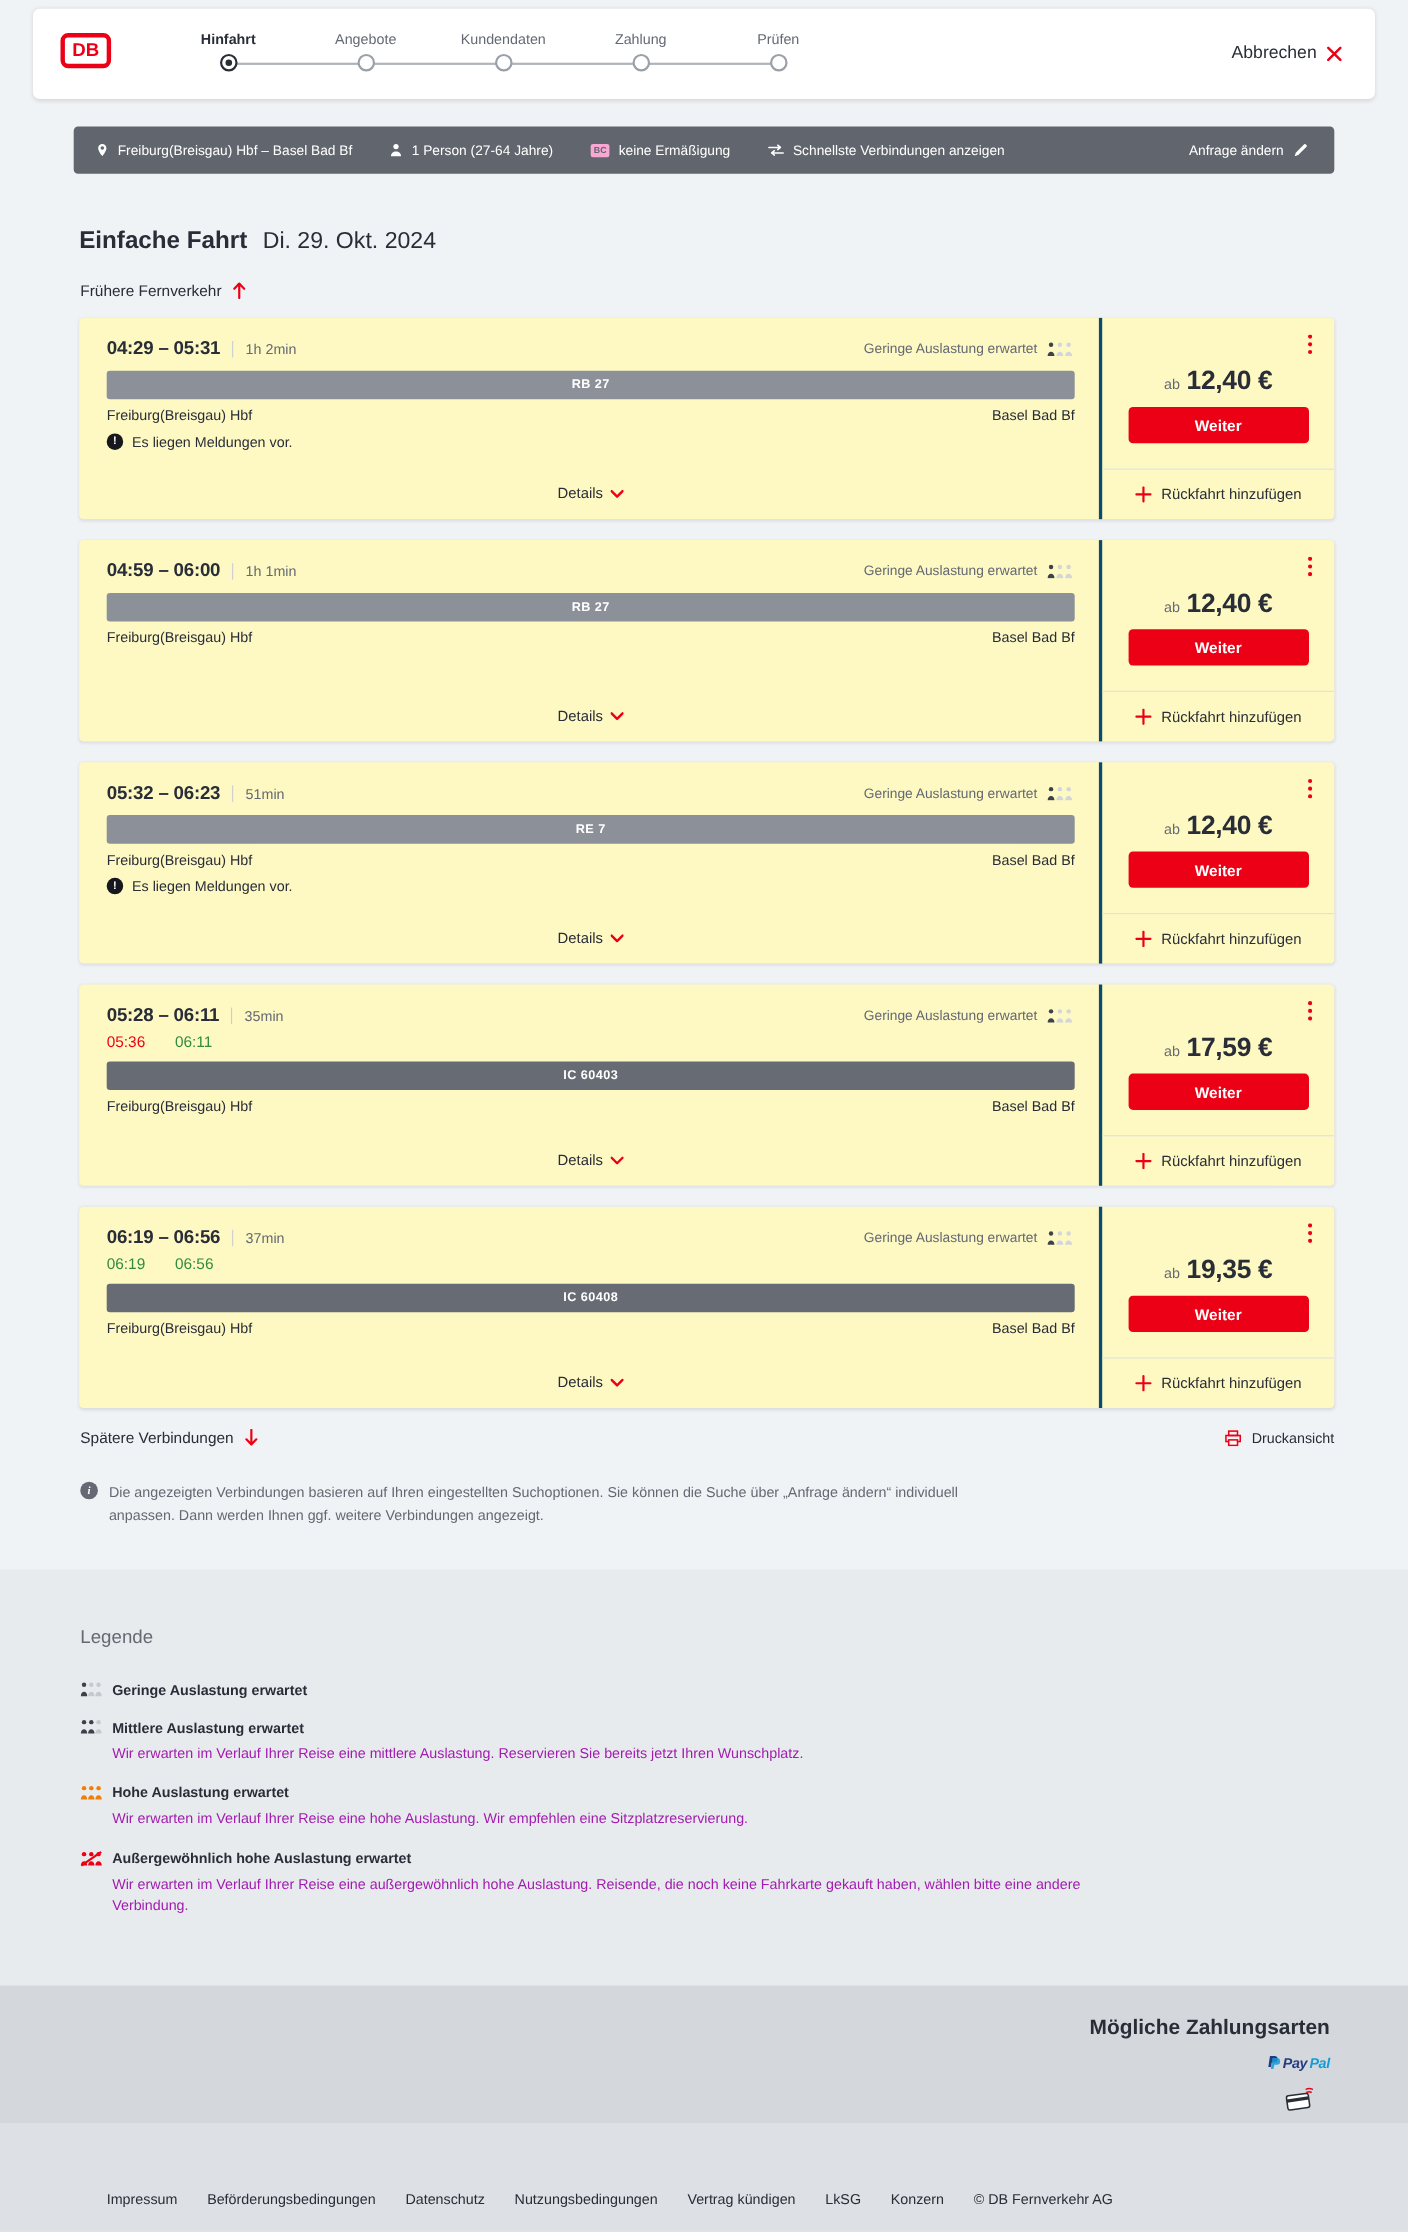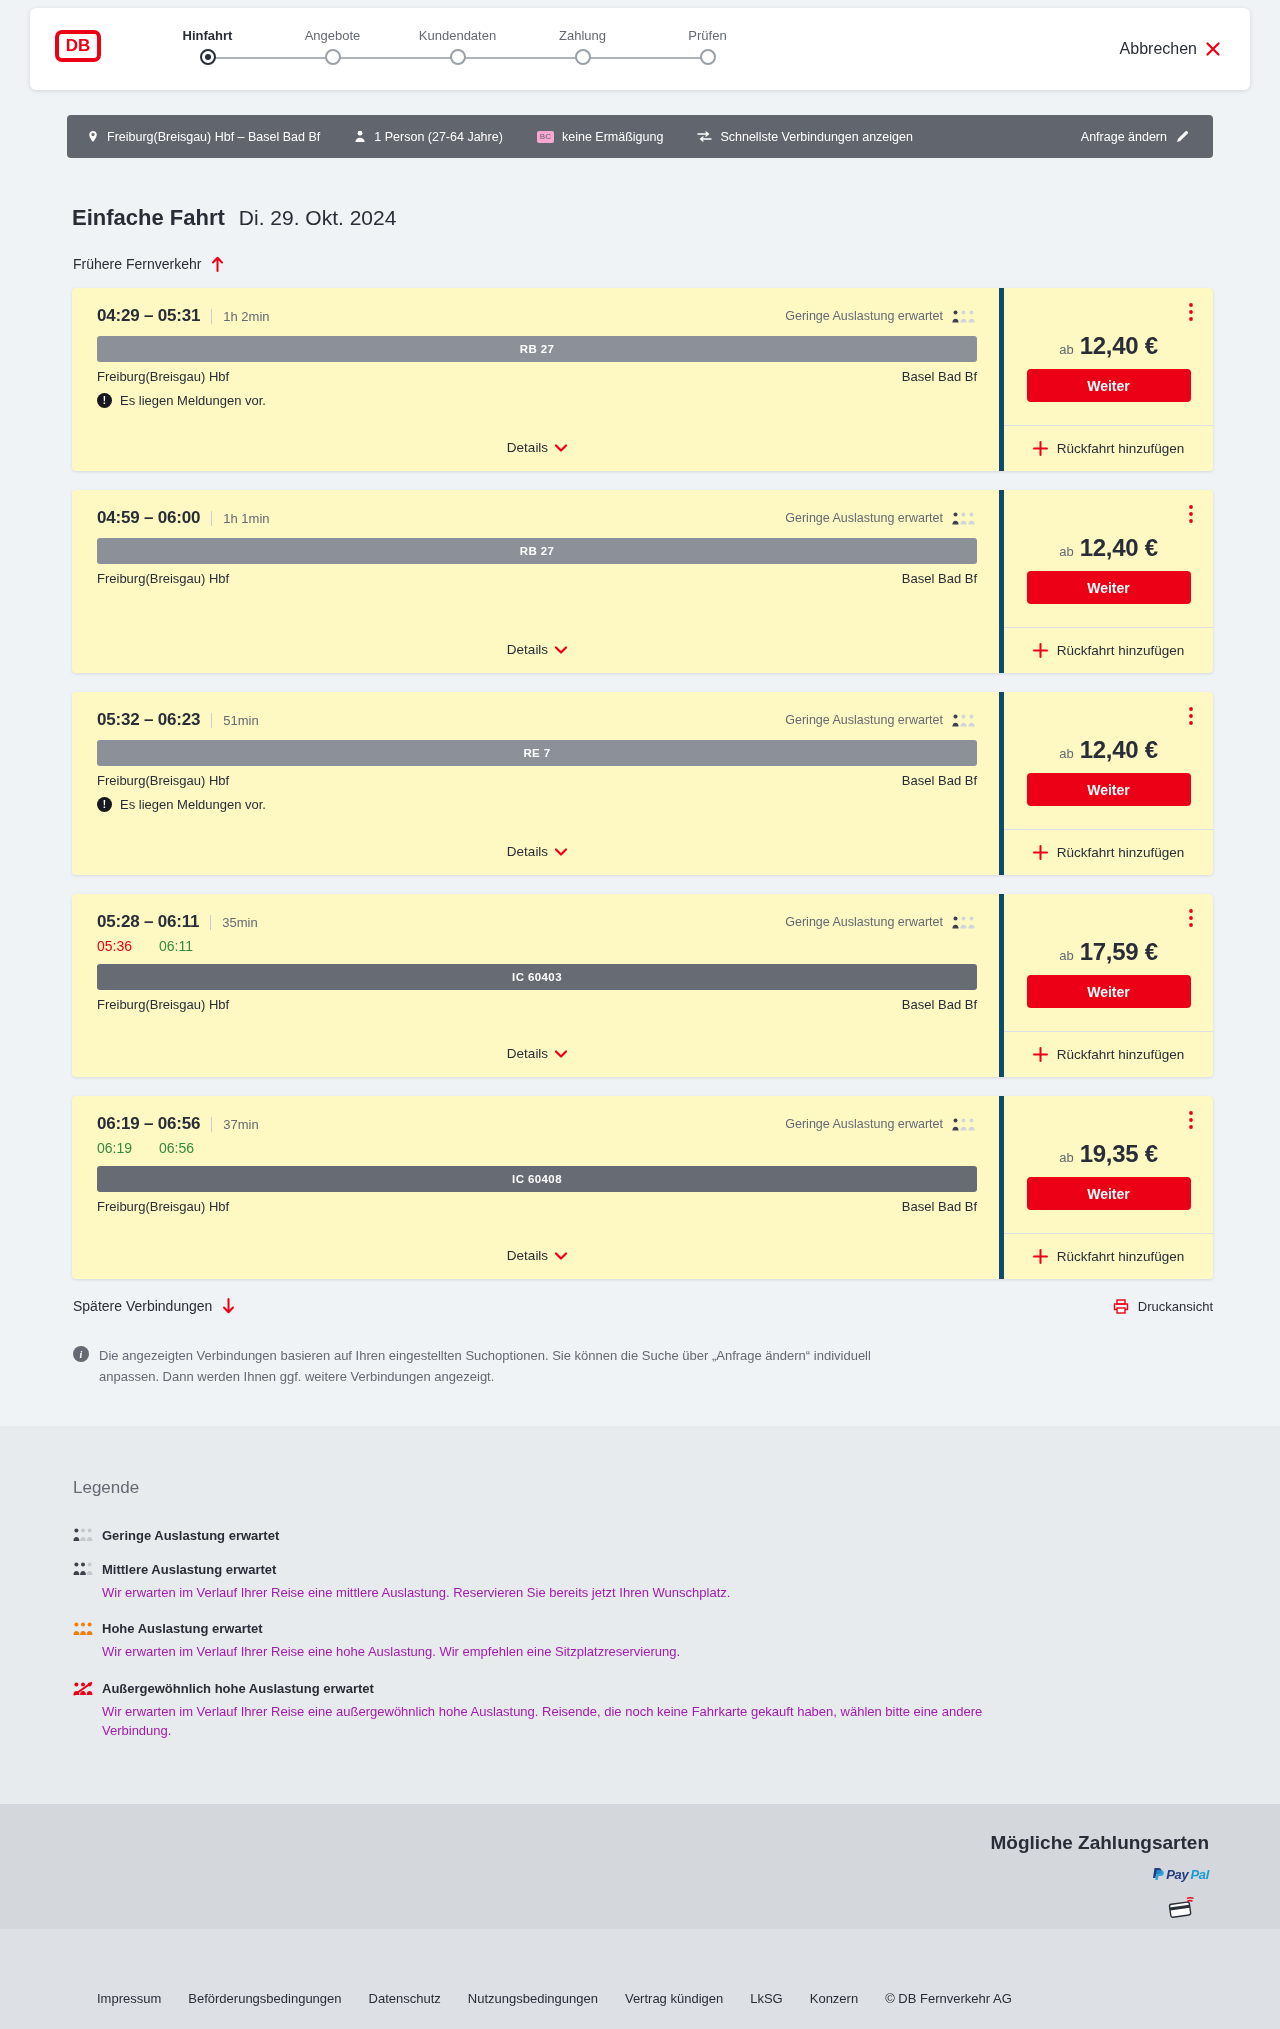--- a/index.html
+++ b/index.html
@@ -25,21 +25,21 @@
               border-radius:50%; background:#282d37; }
   .cancel-btn { margin-left:auto; margin-top:12px; display:flex; align-items:center; gap:9px; background:none;
                 border:none; font-size:16px; color:#282d37; cursor:pointer; font-family:inherit; }
 
   .main-wrap { width:1146px; margin:0 auto; }
 
   
   .summary-bar { margin-top:25px; height:43px; background:#60656e; border-radius:4px; display:flex; align-items:center;
                  padding:0 24px 0 20px; color:#fff; font-size:12.5px; gap:34px; }
   .sum-item { display:flex; align-items:center; gap:8px; white-space:nowrap; }
-  .bc-badge { background:#f9a8d4; color:#60656e; font-size:8px; font-weight:400; border-radius:2px; padding:2px 3px; line-height:1; }
+  .bc-badge { background:#f9a8d4; color:#60656e; font-size:8px; font-weight:700; border-radius:2px; padding:2px 3px; line-height:1; }
   .sum-change { margin-left:auto; display:flex; align-items:center; gap:9px; background:none; border:none; color:#fff;
                 font-size:12.5px; cursor:pointer; font-family:inherit; }
 
   
   .page-head { margin-top:47px; display:flex; align-items:baseline; gap:14px; padding-left:5px; }
   .trip-type { font-size:22px; font-weight:700; color:#282d37; }
   .trip-date { font-size:21px; color:#282d37; }
   .earlier-link { margin-top:25px; margin-left:6px; display:inline-flex; align-items:center; gap:10px; background:none;
                   border:none; font-size:14px; color:#282d37; cursor:pointer; font-family:inherit; }
 
@@ -61,21 +61,21 @@
                justify-content:center; color:#fff; font-size:11.5px; font-weight:700; letter-spacing:.4px;
                border:none; width:100%; cursor:pointer; font-family:inherit; }
   .train-bar[data-variant="ic"] { background:#666b74; }
   .stations { margin-top:7px; display:flex; justify-content:space-between; font-size:13px; color:#282d37; }
   .warning-row { margin-top:9px; display:flex; align-items:center; gap:8px; font-size:13px; color:#282d37; }
   .warn-icon { width:15px; height:15px; border-radius:50%; background:#16181d; color:#fff; font-size:10px;
                font-weight:700; display:flex; align-items:center; justify-content:center; flex:0 0 15px; }
   .details-btn { margin-top:auto; align-self:center; display:flex; align-items:center; gap:7px; font-size:13.5px;
                  color:#282d37; background:none; border:none; padding:8px 4px 4px; cursor:pointer; font-family:inherit; }
 
-  .card-side { width:214px; border-left:5px solid #0c4a6e; display:flex; flex-direction:column; }
+  .card-side { width:214px; border-left:3px solid #0c4a6e; display:flex; flex-direction:column; }
   .side-top { height:137px; position:relative; }
   .kebab { position:absolute; top:13px; right:18px; background:none; border:none; cursor:pointer; padding:2px; }
   .price-line { margin-top:44px; display:flex; align-items:baseline; justify-content:center; gap:6px; }
   .price-ab { font-size:13px; color:#646973; }
   .price-val { font-size:24px; font-weight:700; color:#282d37; letter-spacing:-.3px; }
   .weiter-btn { display:block; margin:9px auto 0; width:164px; height:33px; background:#ec0016; color:#fff; border:none;
                 border-radius:4px; font-size:14px; font-weight:700; cursor:pointer; font-family:inherit; }
   .side-bottom { flex:1; border-top:1px solid #dde1e6; display:flex; align-items:center; justify-content:center;
                  gap:9px; background:none; border-left:none; border-right:none; border-bottom:none; font-size:13.5px;
                  color:#282d37; cursor:pointer; font-family:inherit; }

